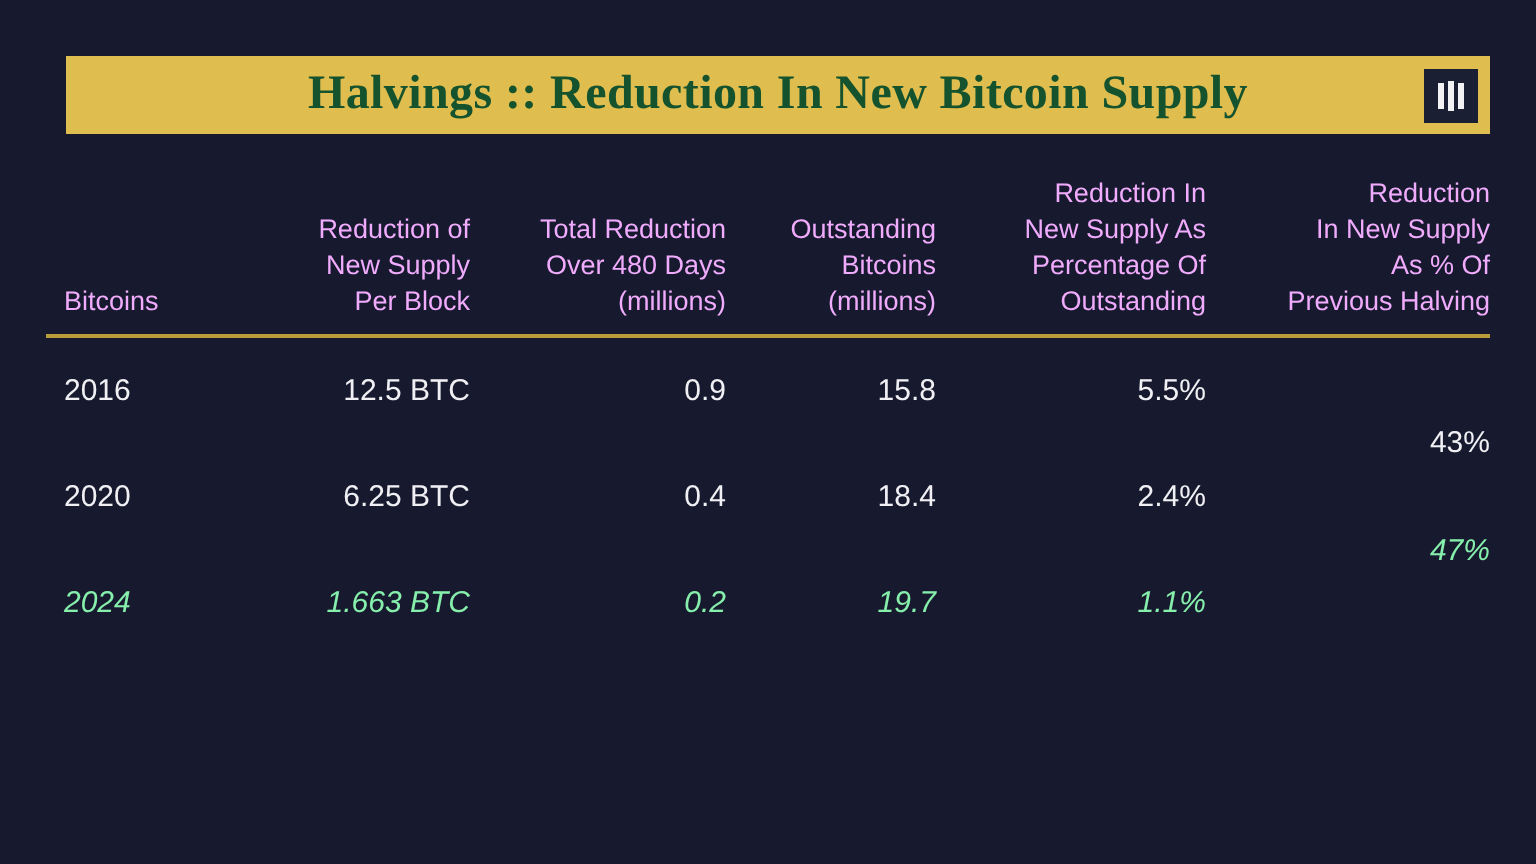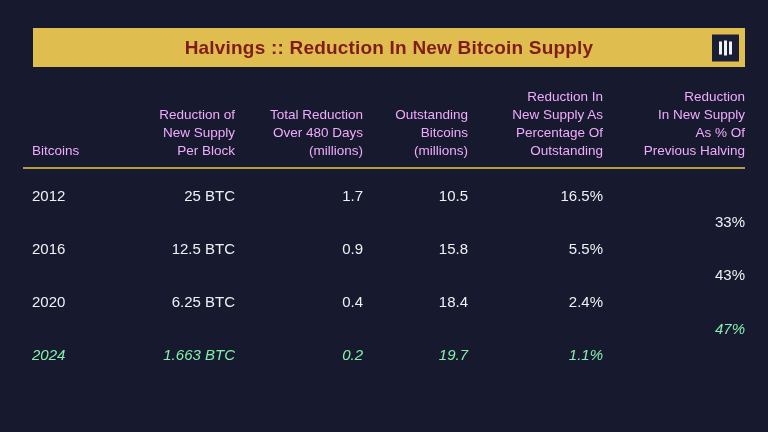--- a/index.html
+++ b/index.html
@@ -21,25 +21,26 @@
     left: 33px;
     top: 28px;
     width: 712px;
     height: 39px;
     background: #e0bd4f;
     display: flex;
     align-items: center;
     justify-content: center;
   }
   #banner-title {
-    font-size: 19px;
+    font-size: 24px;
     font-weight: bold;
-    color: #7f1d1d;
+    color: #14532d;
     letter-spacing: 0.2px;
     white-space: nowrap;
+    font-family: Liberation Serif, serif;
   }
   #banner-logo {
     position: absolute;
     right: 6px;
     top: 50%;
     transform: translateY(-50%);
     width: 27px;
     height: 27px;
     background: #1b1f33;
     display: flex;
@@ -177,30 +178,20 @@
     <colgroup>
       <col class="w-halving">
       <col class="w-block">
       <col class="w-total">
       <col class="w-outst">
       <col class="w-pctout">
       <col class="w-prev">
     </colgroup>
     <tbody>
       <tr>
-        <td class="c-halving">2012</td>
-        <td>25 BTC</td>
-        <td>1.7</td>
-        <td>10.5</td>
-        <td>16.5%</td>
-        <td class="c-prev">
-          <span class="offset-val">33%</span>
-        </td>
-      </tr>
-      <tr>
         <td class="c-halving">2016</td>
         <td>12.5 BTC</td>
         <td>0.9</td>
         <td>15.8</td>
         <td>5.5%</td>
         <td class="c-prev">
           <span class="offset-val">43%</span>
         </td>
       </tr>
       <tr>

